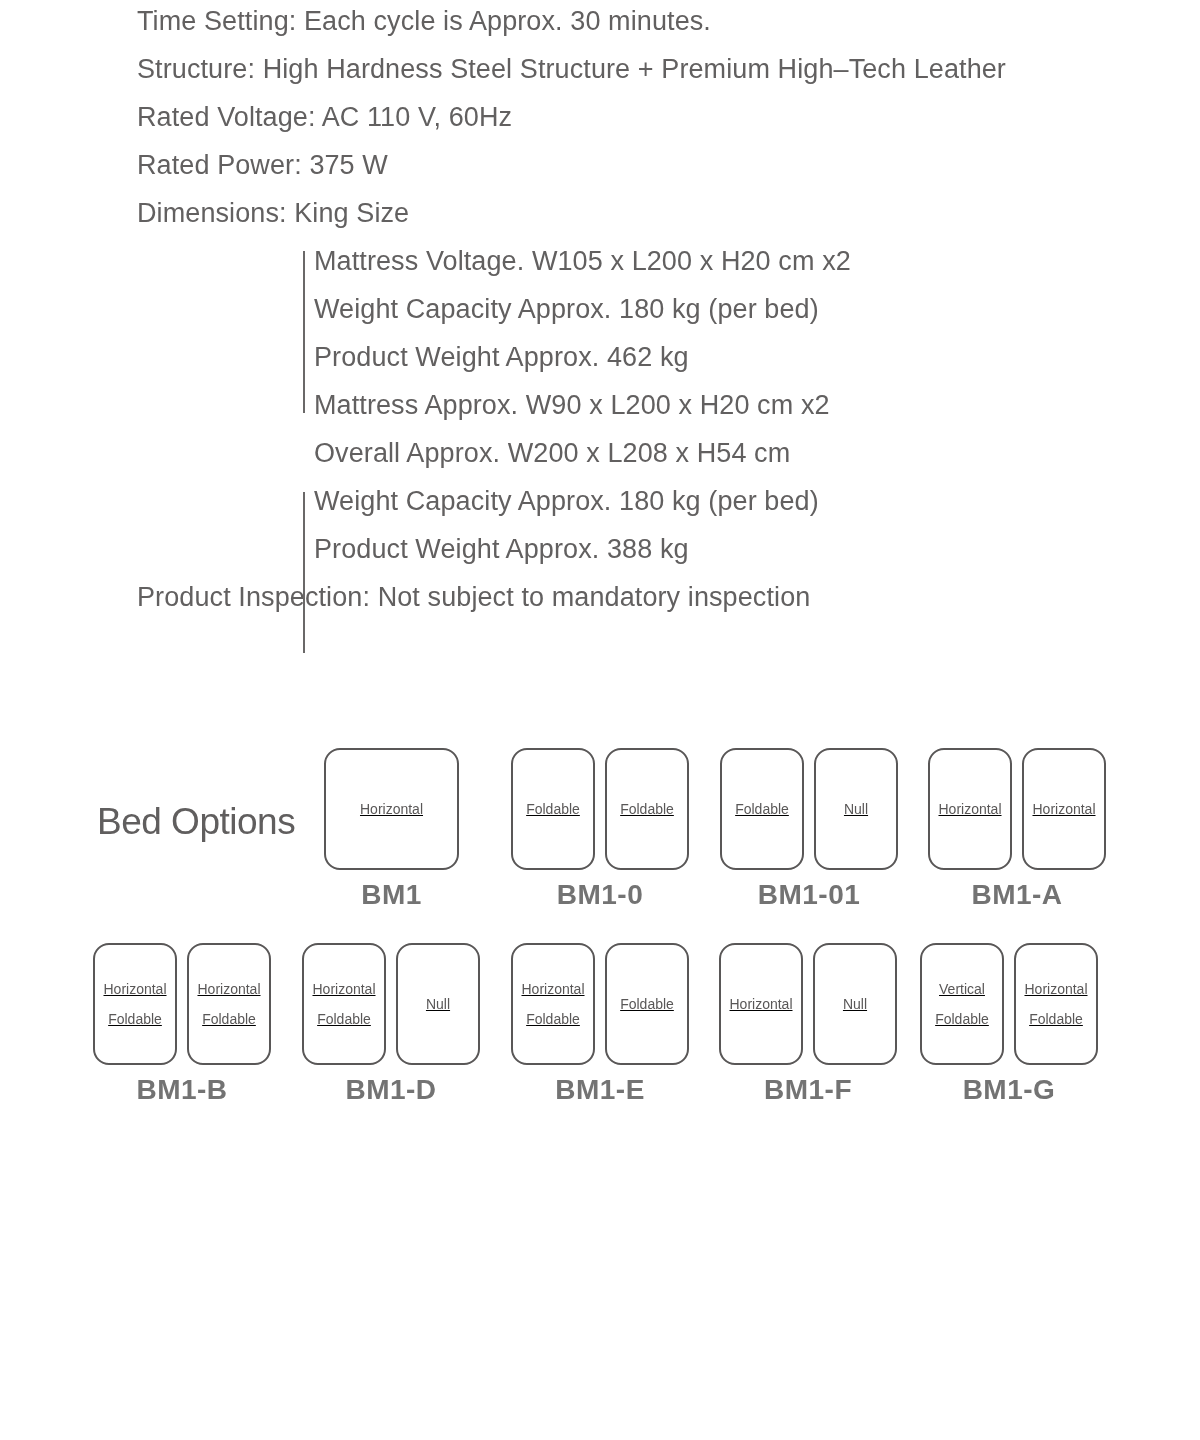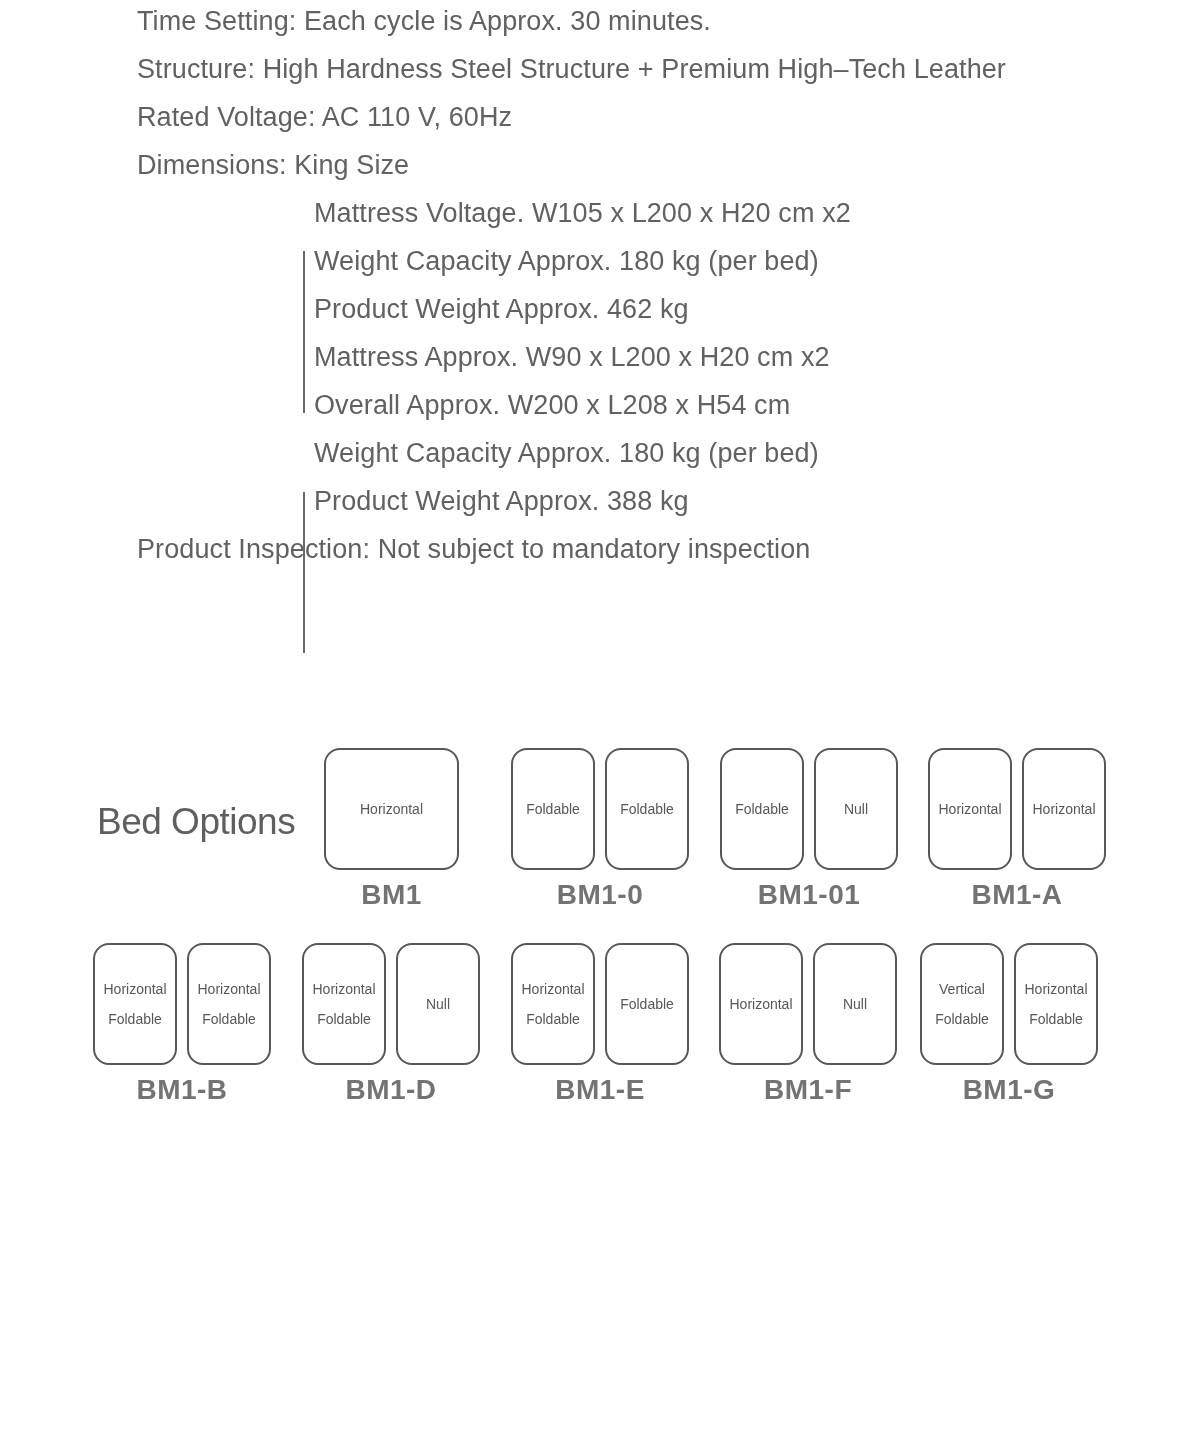--- a/index.html
+++ b/index.html
@@ -55,20 +55,21 @@
   }
   .group {
     position: absolute;
     display: flex;
     flex-direction: column;
     align-items: center;
   }
   .beds {
     display: flex;
     gap: 10px;
+    text-decoration: underline;
   }
   .bed {
     box-sizing: border-box;
     width: 84px;
     height: 122px;
     border: 2px solid #595757;
     border-radius: 16px;
     background: #ffffff;
     display: flex;
     flex-direction: column;
@@ -104,20 +105,21 @@
 </style>
 </head>
 <body>
 
 <div class="page">
 
   <div class="specs">
     <div class="line">Time Setting: Each cycle is Approx. 30 minutes.</div>
     <div class="line">Structure: High Hardness Steel Structure + Premium High–Tech Leather</div>
     <div class="line">Rated Voltage: AC 110 V, 60Hz</div>
+    <div class="line">Rated Power: 375 W</div>
     <div class="line">Dimensions: King Size</div>
     <div class="line detail">Mattress Voltage. W105 x L200 x H20 cm x2</div>
     <div class="line detail">Weight Capacity Approx. 180 kg (per bed)</div>
     <div class="line detail">Product Weight Approx. 462 kg</div>
     <div class="line detail">Mattress Approx. W90 x L200 x H20 cm x2</div>
     <div class="line detail">Overall Approx. W200 x L208 x H54 cm</div>
     <div class="line detail">Weight Capacity Approx. 180 kg (per bed)</div>
     <div class="line detail">Product Weight Approx. 388 kg</div>
     <div class="line">Product Inspection: Not subject to mandatory inspection</div>
   </div>

